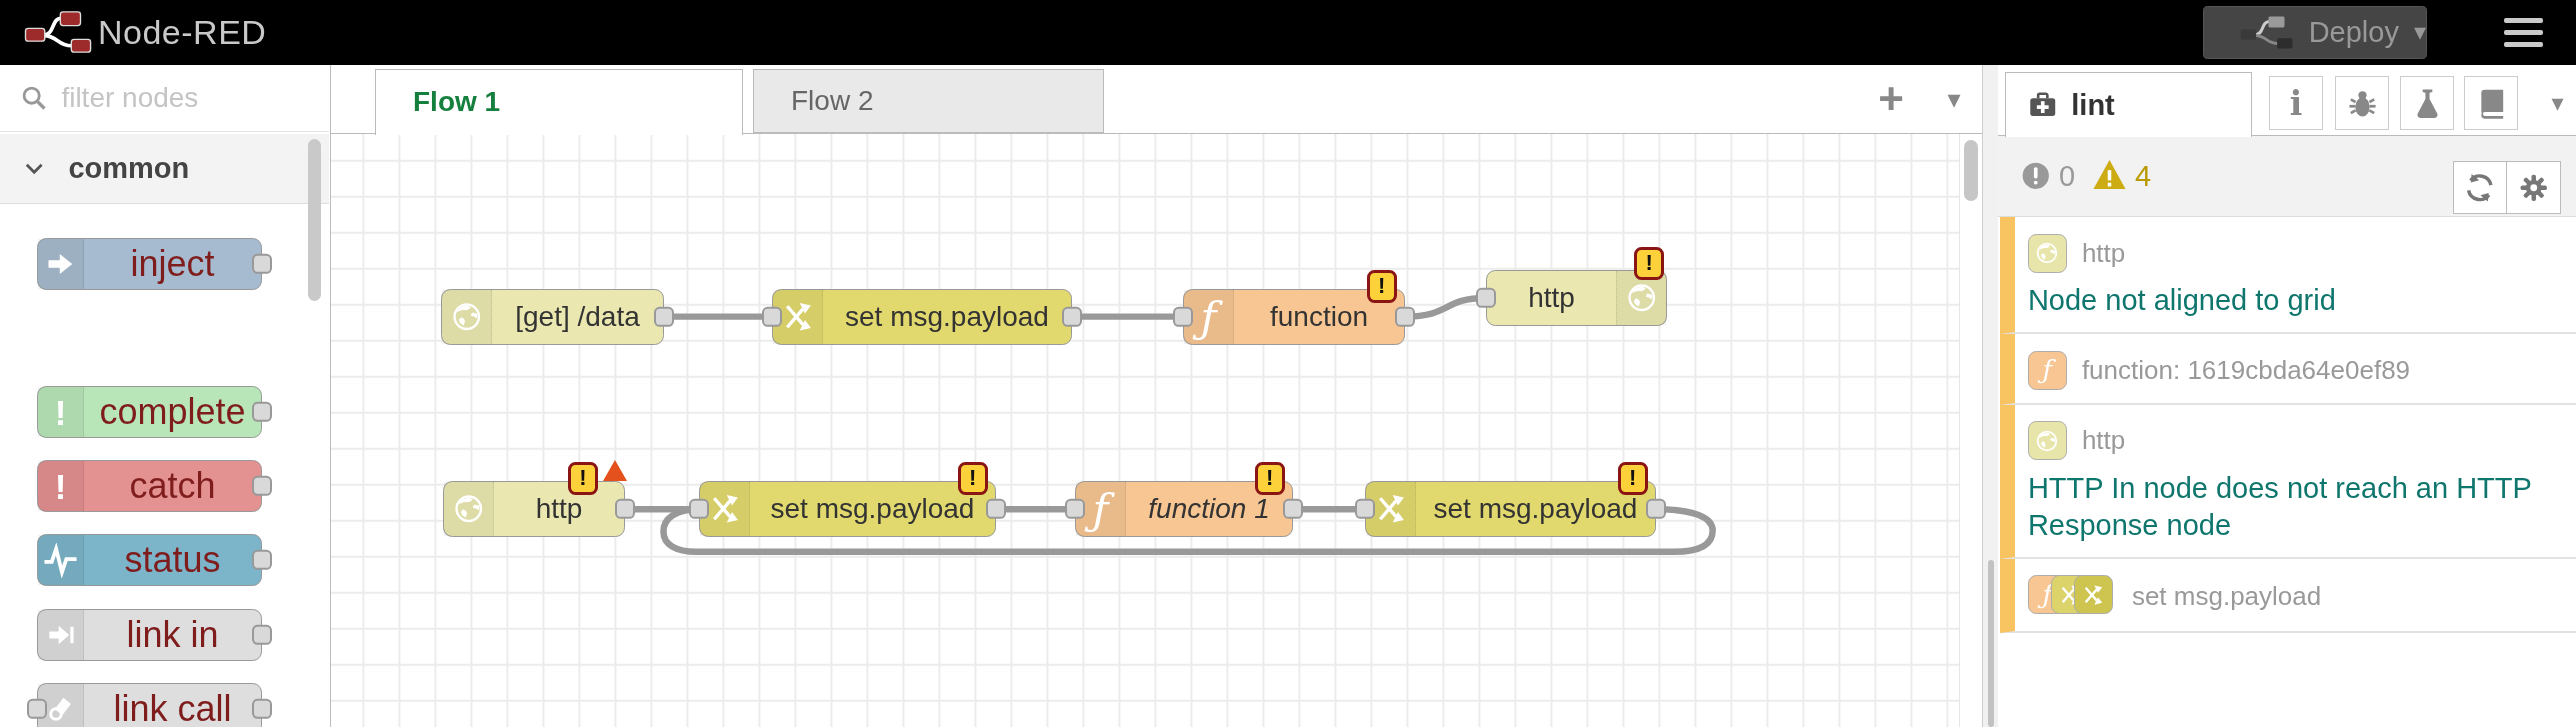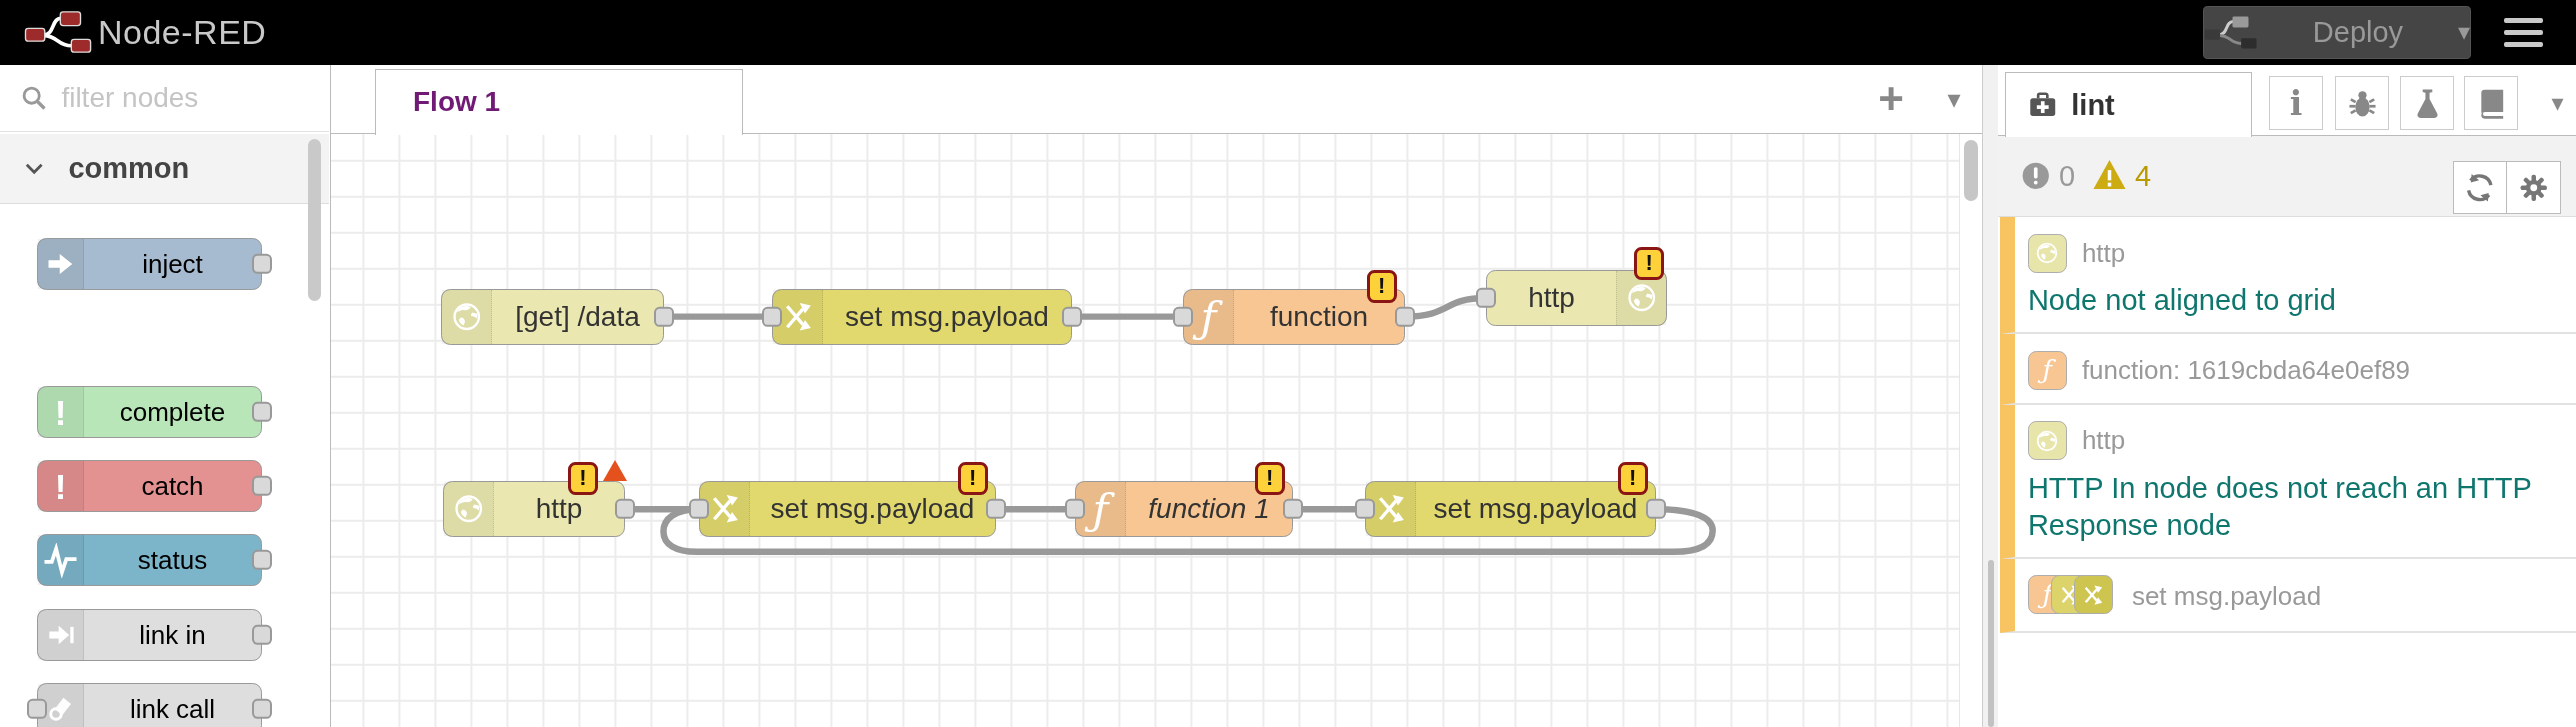--- a/index.html
+++ b/index.html
@@ -4,54 +4,54 @@
 <style>
   * { margin:0; padding:0; box-sizing:border-box; }
   html,body { width:2576px; height:728px; overflow:hidden; background:#fff;
     font-family:"Liberation Sans","DejaVu Sans",sans-serif; }
   #app { position:relative; width:2576px; height:728px; }
 
   
   #header { position:absolute; left:0; top:0; width:2576px; height:65px; background:#000; }
   #logo { position:absolute; left:24px; top:10.2px; }
   #app-title { position:absolute; left:98px; top:13px; font-size:34px; color:#c9c9c9; letter-spacing:0.5px; }
-  #deploy-btn { position:absolute; left:2203px; top:5.6px; width:268px; height:53px; background:#454545;
-    border:0.9px solid #555; border-radius:4.6px; display:flex; align-items:center; justify-content:space-between; gap:15px; }
+  #deploy-btn { position:absolute; left:2203px; top:5.6px; width:224px; height:53px; background:#454545;
+    border:0.9px solid #555; border-radius:4.6px; display:flex; align-items:center; justify-content:flex-end; gap:15px; }
   #deploy-btn .lbl { color:#999; font-size:29px; }
   #deploy-btn .chev { color:#999; font-size:24px; }
   #menu-btn { position:absolute; left:2504px; top:17.6px; width:39px; }
   #menu-btn .bar { width:39px; height:5.6px; background:#c9c9c9; border-radius:1.9px; margin-bottom:6.5px; }
 
   
   #palette { position:absolute; left:0; top:65px; width:331px; height:663px; background:#fff; border-right:1.9px solid #bbb; }
   #palette-search { position:absolute; left:0; top:0; width:329px; height:67px; border-bottom:1.9px solid #e3e3e3; display:flex; align-items:center; }
   #palette-search svg { margin-left:20.4px; }
   #palette-search input { border:none; outline:none; font-size:28px; color:#555; margin-left:13px; width:241px;
     font-family:"Liberation Sans","DejaVu Sans",sans-serif; }
   #palette-search input::placeholder { color:#c4c4c4; }
   #palette-cat { position:absolute; left:0; top:69px; width:329px; height:70px; background:#f3f3f3;
     border-bottom:1.9px solid #ddd; display:flex; align-items:center; }
   #palette-cat svg { margin-left:24px; }
   #palette-cat .lbl { font-weight:700; font-size:29px; color:#444; margin-left:24px; }
   .pnode { position:absolute; left:37px; width:225px; height:52px; border:1.9px solid #999; border-radius:9.3px; display:flex; }
   .pnode .icn { width:46px; flex:none; display:flex; align-items:center; justify-content:center;
     background:rgba(0,0,0,0.06); border-right:1.9px solid rgba(0,0,0,0.08); }
   .pnode .icn.r { border-right:none; border-left:1.9px solid rgba(0,0,0,0.08); }
-  .pnode .lbl { flex:1; display:flex; align-items:center; justify-content:center; font-size:26px; color:#000000; }
+  .pnode .lbl { flex:1; display:flex; align-items:center; justify-content:center; font-size:36px; color:#7f1d1d; }
   .ex { color:#fff; font-weight:700; font-size:35px; line-height:1; }
   .port { position:absolute; width:20.4px; height:20.4px; background:#d9d9d9; border:2.8px solid #999; border-radius:5.6px;
     top:50%; transform:translateY(-50%); }
   .port.in { left:-11px; } .port.out { right:-11px; }
   #palette-scroll { position:absolute; left:308px; top:74px; width:13px; height:162px; background:#c9c9c9; border-radius:6.5px; }
 
   
   #workspace { position:absolute; left:331px; top:65px; width:1651px; height:663px; background:#fff; }
   #tabbar { position:absolute; left:0; top:0; width:1651px; height:69px; background:#fff; border-bottom:1.9px solid #bbb; }
   .wtab { position:absolute; top:3.7px; border:1.9px solid #bbb; font-size:28px; display:flex; align-items:center; padding-left:37px; }
-  #tab-flow1 { left:44px; width:368px; bottom:-1.9px; background:#fff; border-bottom:none; color:#701a75; font-weight:700; z-index:2; }
+  #tab-flow1 { left:44px; width:368px; bottom:-1.9px; background:#fff; border-bottom:none; color:#15803d; font-weight:700; z-index:2; }
   #tab-flow2 { left:422px; width:351px; bottom:0; background:#e9e9e9; color:#666; }
   #tab-add { position:absolute; left:1532px; top:0; width:56px; height:68px; color:#888; font-size:44px; font-weight:700;
     display:flex; align-items:center; justify-content:center; }
   #tab-chevron { position:absolute; left:1600px; top:0; width:46px; height:68px; color:#888; font-size:26px;
     display:flex; align-items:center; justify-content:center; }
 
   #canvas { position:absolute; left:0; top:69px; width:1628px; height:594px; background:#fff;
     background-image:linear-gradient(#ececec 1.9px, transparent 1.9px), linear-gradient(90deg, #ececec 1.9px, transparent 1.9px);
     background-size:36px 36px; background-position:-4.6px -10.2px; }
   #wires { position:absolute; left:0; top:0; }
@@ -213,20 +213,23 @@
     </div>
 
     <div id="palette-scroll"></div>
   </div>
 
   <div id="workspace">
     <div id="tabbar">
       <div class="wtab" id="tab-flow1">
         <span>Flow 1</span>
       </div>
+      <div class="wtab" id="tab-flow2">
+        <span>Flow 2</span>
+      </div>
       <div id="tab-add">+</div>
       <div id="tab-chevron">▾</div>
     </div>
 
     <div id="canvas">
       <svg id="wires" width="1628" height="594" viewBox="0 0 1758 641">
         <g stroke="#999" stroke-width="7" fill="none" stroke-linecap="round">
           <path d="M360,197 L476,197"></path>
           <path d="M800,197 L920,197"></path>
           <path d="M1160,197 C1210,197 1200,177 1247,177"></path>

